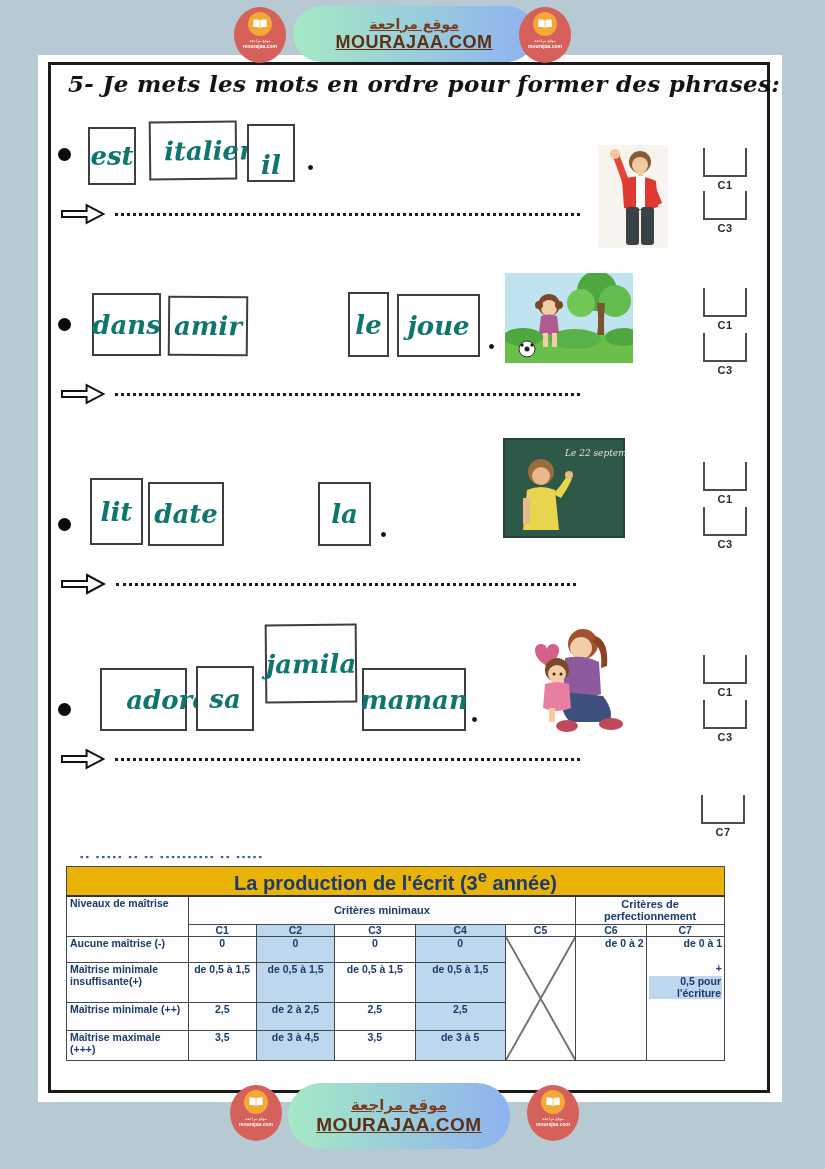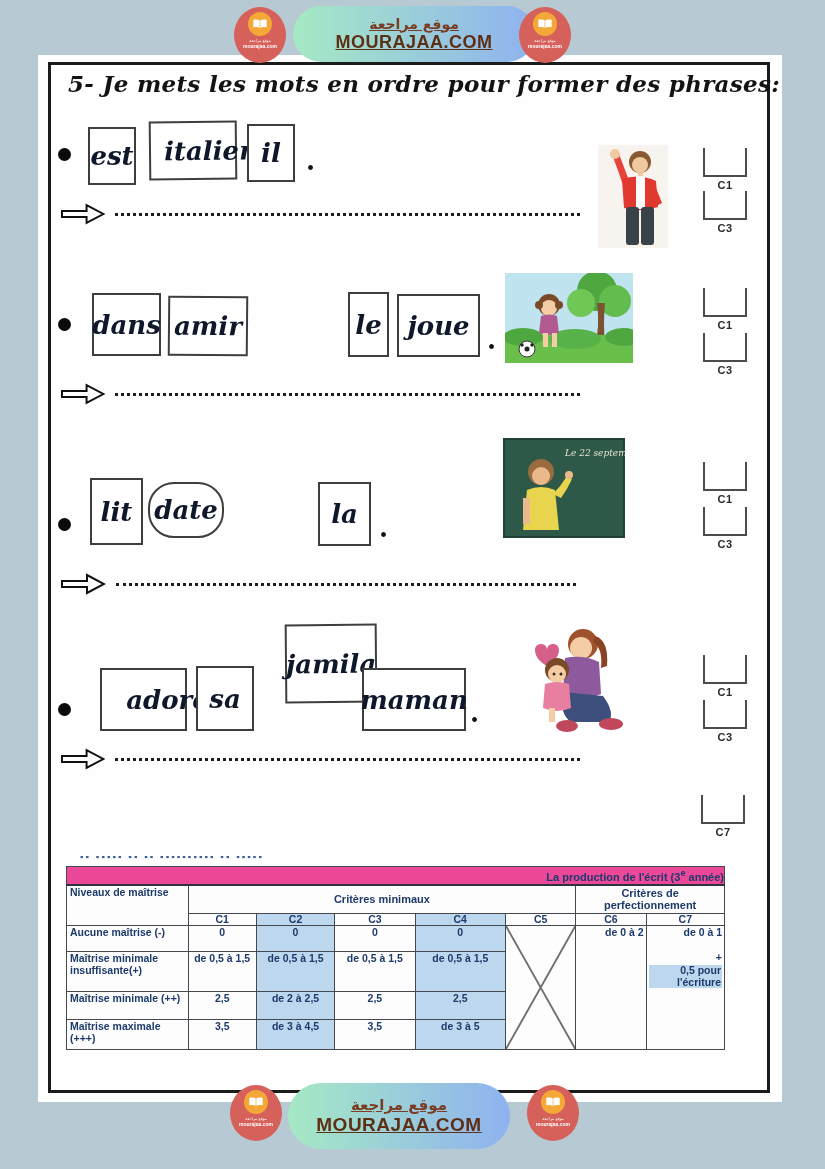--- a/index.html
+++ b/index.html
@@ -27,40 +27,40 @@
            display:flex; flex-direction:column; align-items:center; justify-content:flex-start; padding-top:5px; }
   .badge .disc { width:24px; height:24px; border-radius:50%; background:#f3a837; display:flex; align-items:center; justify-content:center; }
   .badge .t1 { color:#fff; font-size:4px; margin-top:2px; font-family:"DejaVu Sans",sans-serif; }
   .badge .t2 { color:#fff; font-size:5px; font-weight:bold; }
 
   
   .ex-title { position:absolute; left:68px; top:70px; font-family:"DejaVu Serif",serif; font-style:italic;
               font-weight:700; font-size:23px; color:#131313; letter-spacing:0.3px; }
   .bullet { position:absolute; width:13px; height:13px; border-radius:50%; background:#0b0b0b; }
   .wbox { position:absolute; background:#fff; border:2px solid #3e3e3e; display:flex; align-items:center; justify-content:center; }
-  .wbox span { font-family:"DejaVu Serif",serif; font-style:italic; font-weight:600; font-size:26px; color:#0f172a; }
+  .wbox span { font-family:"DejaVu Serif",serif; font-style:italic; font-weight:600; font-size:26px; color:#0f766e; }
   .period { position:absolute; font-size:26px; font-weight:bold; color:#111; font-family:"DejaVu Serif",serif; }
 
   .dotrow { position:absolute; display:flex; align-items:center; gap:10px; }
   .dotline { border-bottom:3px dotted #1d1d1d; height:2px; }
 
   .cbox { position:absolute; width:46px; text-align:center; }
   .cbox .rect { width:44px; height:29px; border:2px solid #4c4c4c; border-top:none; margin:0 auto; }
   .cbox .lbl { font-size:11px; color:#2b2b2b; margin-top:2px; font-weight:600; letter-spacing:0.5px; }
 
   .illus { position:absolute; }
 
   
   .clip-strip { position:absolute; left:80px; top:856px; width:420px; height:9px; overflow:hidden; }
   .clip-strip span { display:block; margin-top:-5px; color:#3a5d9e; font-size:10px; font-weight:bold; letter-spacing:2px; }
 
   table.prod { position:absolute; left:66px; top:866px; width:659px; border-collapse:collapse; table-layout:fixed;
                font-family:"Liberation Sans",sans-serif; color:#1c3a6b; background:#fdfdfd; }
   table.prod td { border:1px solid #45484f; font-size:10.5px; font-weight:bold; line-height:1.12; padding:1px 2px; vertical-align:top; }
-  table.prod .ttl { background:#ec4899; text-align:right; font-size:11px; padding:1px 0; border-bottom:2px solid #2e3340; }
+  table.prod .ttl { background:#eab308; text-align:center; font-size:20px; padding:1px 0; border-bottom:2px solid #2e3340; }
   table.prod .grp { text-align:center; vertical-align:middle; font-size:11px; }
   table.prod .sub { text-align:center; font-size:10.5px; padding:0; }
   table.prod .lab { text-align:left; padding-left:3px; }
   table.prod .val { text-align:center; }
   table.prod .hl  { background:#bdd7ee;text-align:center; }
   td.xcell { position:relative; padding:0; }
   td.xcell svg { position:absolute; left:0; top:0; width:100%; height:100%; }
   td.midv { vertical-align:middle; text-align:right; }
   .c7plus { margin:13px 0 1px 0; }
   .c7hl { background:#bdd7ee; display:inline-block; padding:0 1px; }
@@ -100,21 +100,21 @@
 
   <div class="ex-title">5- Je mets les mots en ordre pour former des phrases:</div>
 
   <div class="bullet" style="left:58px; top:148px;"></div>
   <div class="wbox" style="left:88px; top:127px; width:48px; height:58px;">
       <span>est</span>
     </div>
   <div class="wbox" style="left:149px; top:121px; width:88px; height:59px; transform:rotate(-0.6deg);padding-left:36px;">
       <span>italien</span>
     </div>
-  <div class="wbox" style="left:247px; top:124px; width:48px; height:58px;">
+  <div class="wbox" style="left:247px; top:124px; width:48px; height:58px;align-items:flex-end;">
       <span>il</span>
     </div>
   <span class="period" style="left:306px; top:146px;">.</span>
 
   <div class="dotrow" style="left:60px; top:203px; width:520px;">
     <svg width="46" height="22" viewBox="0 0 46 22">
         <polygon points="2,8 27,8 27,2 44,11 27,20 27,14 2,14" fill="#fff" stroke="#111" stroke-width="2"></polygon>
       </svg>
     <div class="dotline" style="width:472px;"></div>
   </div>
@@ -193,21 +193,21 @@
   </div>
   <div class="cbox" style="left:702px; top:333px;">
     <div class="rect"></div>
     <div class="lbl">C3</div>
   </div>
 
   <div class="bullet" style="left:58px; top:518px;"></div>
   <div class="wbox" style="left:90px; top:478px; width:53px; height:67px;">
       <span>lit</span>
     </div>
-  <div class="wbox" style="left:148px; top:482px; width:76px; height:56px;border-radius:26px;">
+  <div class="wbox" style="left:148px; top:482px; width:76px; height:64px;">
       <span>date</span>
     </div>
   <div class="wbox" style="left:318px; top:482px; width:53px; height:64px;">
       <span>la</span>
     </div>
   <span class="period" style="left:379px; top:513px;">.</span>
 
   <div class="dotrow" style="left:60px; top:573px; width:520px;">
     <svg width="46" height="22" viewBox="0 0 46 22">
         <polygon points="2,8 27,8 27,2 44,11 27,20 27,14 2,14" fill="#fff" stroke="#111" stroke-width="2"></polygon>
@@ -236,21 +236,21 @@
     <div class="lbl">C3</div>
   </div>
 
   <div class="bullet" style="left:58px; top:703px;"></div>
   <div class="wbox" style="left:100px; top:668px; width:87px; height:63px;padding-left:48px;">
       <span>adore</span>
     </div>
   <div class="wbox" style="left:196px; top:666px; width:58px; height:65px;">
       <span>sa</span>
     </div>
-  <div class="wbox" style="left:265px; top:624px; width:92px; height:79px; transform:rotate(-0.5deg);margin-left:20px;">
+  <div class="wbox" style="left:265px; top:624px; width:92px; height:79px; transform:rotate(-0.5deg);">
       <span>jamila</span>
     </div>
   <div class="wbox" style="left:362px; top:668px; width:104px; height:63px;">
       <span>maman</span>
     </div>
   <span class="period" style="left:470px; top:698px;">.</span>
 
   <div class="dotrow" style="left:60px; top:748px; width:520px;">
     <svg width="46" height="22" viewBox="0 0 46 22">
         <polygon points="2,8 27,8 27,2 44,11 27,20 27,14 2,14" fill="#fff" stroke="#111" stroke-width="2"></polygon>

